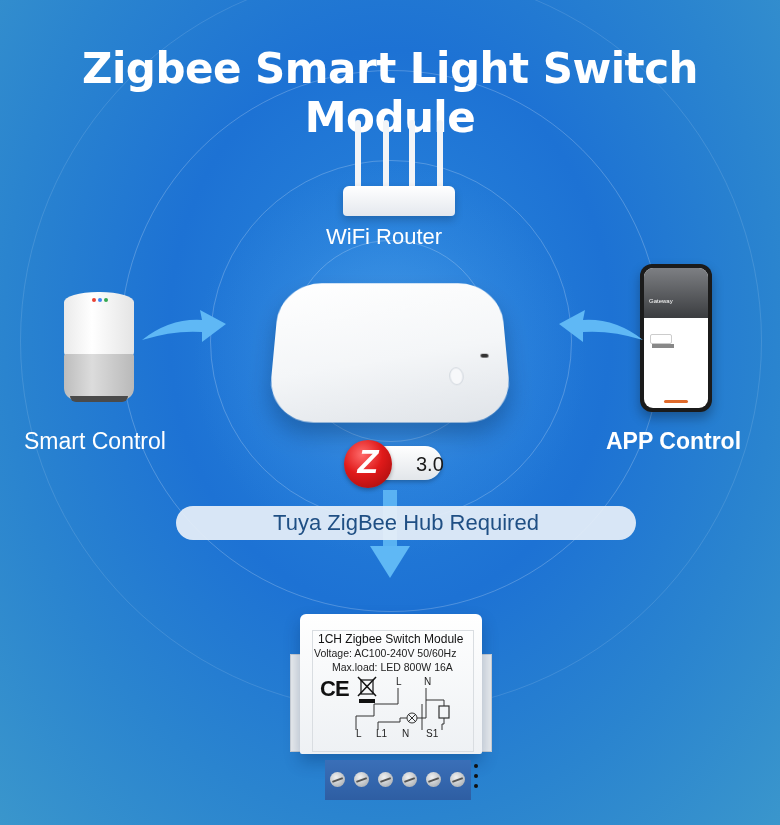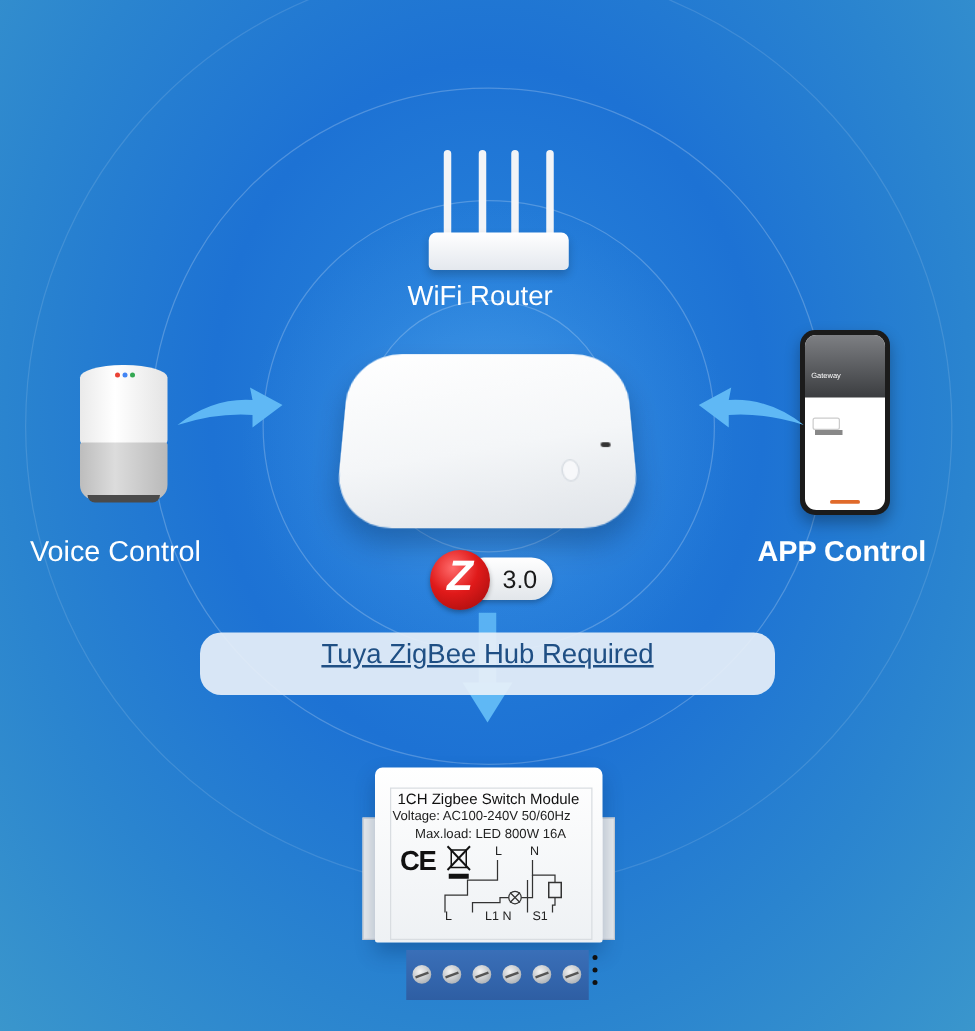--- a/index.html
+++ b/index.html
@@ -40,25 +40,25 @@
   .phone-screen { position:absolute; left:4px; top:4px; width:64px; height:140px; background:#fff; border-radius:9px; overflow:hidden; }
   .phone-header { position:absolute; left:0; top:0; width:64px; height:50px; background:linear-gradient(#7d7f83,#3b3d40); }
   .phone-title { position:absolute; left:5px; top:30px; color:#fff; font-size:6px; }
   .phone-row { position:absolute; left:6px; top:66px; width:20px; height:8px; border:1px solid #ccc; border-radius:2px; }
   .phone-bar { position:absolute; left:8px; top:76px; width:22px; height:4px; background:#888; }
   .phone-foot { position:absolute; left:20px; top:132px; width:24px; height:3px; background:#e06a2a; border-radius:2px; }
   
   .arrow { position:absolute; }
   
   .zb-pill { position:absolute; left:370px; top:446px; width:72px; height:34px; background:linear-gradient(#ffffff,#e2e6ea); border-radius:17px; box-shadow:0 2px 4px rgba(0,0,0,0.25); }
-  .zb-version { position:absolute; left:402px; top:453px; font-size:20px; color:#1a1a1a; }
+  .zb-version { position:absolute; left:416px; top:453px; font-size:20px; color:#1a1a1a; }
   .zb-ball { position:absolute; left:344px; top:440px; width:48px; height:48px; border-radius:50%; background:radial-gradient(circle at 38% 30%,#ff6b6b 0%,#e01a1a 45%,#9c0b0b 100%); box-shadow:0 2px 4px rgba(0,0,0,0.3); }
   .zb-z { position:absolute; left:0; top:2px; width:48px; text-align:center; color:#fff; font-weight:bold; font-size:34px; font-style:italic; }
   
-  .req-pill { position:absolute; left:160px; top:506px; width:460px; height:50px; background:rgba(232,240,248,0.92); border-radius:17px; text-align:center; line-height:34px; font-size:22px; color:#1f4f84;text-decoration:underline; }
+  .req-pill { position:absolute; left:176px; top:506px; width:460px; height:34px; background:rgba(232,240,248,0.92); border-radius:17px; text-align:center; line-height:34px; font-size:22px; color:#1f4f84; }
   
   .module { position:absolute; left:294px; top:614px; width:194px; height:196px; }
   .module-side { position:absolute; top:40px; width:14px; height:96px; background:#e9ecef; border:1px solid #c9ced4; }
   .module-body { position:absolute; left:6px; top:0; width:182px; height:140px; background:linear-gradient(#ffffff,#eef1f4); border-radius:6px 6px 2px 2px; box-shadow:0 8px 16px rgba(0,40,90,0.3); }
   .module-label { position:absolute; left:12px; top:16px; width:160px; height:120px; border:1px solid #d9dde1; }
   .ml-title { position:absolute; left:18px; top:18px; font-size:12px; color:#111; white-space:nowrap; }
   .ml-line { position:absolute; left:14px; font-size:10.5px; color:#222; white-space:nowrap; }
   .ce { position:absolute; left:20px; top:62px; font-size:22px; font-weight:bold; color:#111; letter-spacing:-1px; }
   .term-label { position:absolute; top:114px; font-size:10px; color:#222; }
   .term-block { position:absolute; left:25px; top:146px; width:146px; height:40px; background:linear-gradient(#3a6fb8,#2e5ea3); }
@@ -69,20 +69,21 @@
 </head>
 <body>
 
 <div class="canvas">
   <div class="glow" style="left:190px;top:160px;width:400px;height:400px;background:radial-gradient(circle,rgba(120,190,255,0.35) 0%,rgba(80,160,240,0.15) 45%,rgba(0,0,0,0) 70%);"></div>
   <div class="ring" style="left:290px;top:240px;width:200px;height:200px;"></div>
   <div class="ring" style="left:210px;top:160px;width:360px;height:360px;"></div>
   <div class="ring" style="left:120px;top:70px;width:540px;height:540px;"></div>
   <div class="ring" style="left:20px;top:-30px;width:740px;height:740px;border-color:rgba(255,255,255,0.12);"></div>
 
+  <div class="title">Zigbee Smart Light Switch Module</div>
 
   <div class="router">
     <div class="antenna" style="left:12px;"></div>
     <div class="antenna" style="left:40px;"></div>
     <div class="antenna" style="left:66px;"></div>
     <div class="antenna" style="left:94px;"></div>
     <div class="router-body"></div>
   </div>
   <div class="label" style="left:326px;top:224px;font-size:22px;">WiFi Router</div>
 
@@ -92,21 +93,21 @@
   </div>
 
   <div class="speaker">
     <div class="speaker-top"></div>
     <div class="speaker-bottom"></div>
     <div class="speaker-base"></div>
     <div class="dot" style="left:28px;background:#ea4335;"></div>
     <div class="dot" style="left:34px;background:#4285f4;"></div>
     <div class="dot" style="left:40px;background:#34a853;"></div>
   </div>
-  <div class="label" style="left:24px;top:428px;">Voice Control</div>
+  <div class="label" style="left:24px;top:428px;">Smart Control</div>
 
   <div class="phone">
     <div class="phone-screen">
       <div class="phone-header"></div>
       <div class="phone-title">Gateway</div>
       <div class="phone-row"></div>
       <div class="phone-bar"></div>
       <div class="phone-foot"></div>
     </div>
   </div>
@@ -153,21 +154,21 @@
         <path d="M76 0 V12 H94 V18" fill="none" stroke="#333" stroke-width="1"></path>
         <rect x="89" y="18" width="10" height="12" fill="none" stroke="#333" stroke-width="1.2"></rect>
         <path d="M94 30 V36 H92 V42" fill="none" stroke="#333" stroke-width="1"></path>
         <circle cx="62" cy="30" r="5" fill="none" stroke="#333" stroke-width="1"></circle>
         <path d="M58 26 L66 34 M66 26 L58 34" stroke="#333" stroke-width="1"></path>
         <path d="M57 30 H50 V34 H28 V42" fill="none" stroke="#333" stroke-width="1"></path>
         <path d="M67 30 H76 V12" fill="none" stroke="#333" stroke-width="1"></path>
         <path d="M72 16 V42" fill="none" stroke="#333" stroke-width="1"></path>
       </svg>
       <div class="term-label" style="left:56px;">L</div>
-      <div class="term-label" style="left:88px;">L1</div>
+      <div class="term-label" style="left:76px;">L1</div>
       <div class="term-label" style="left:102px;">N</div>
       <div class="term-label" style="left:126px;">S1</div>
       <div class="term-block">
         <div class="screw" style="left:5px;"></div>
         <div class="screw" style="left:29px;"></div>
         <div class="screw" style="left:53px;"></div>
         <div class="screw" style="left:77px;"></div>
         <div class="screw" style="left:101px;"></div>
         <div class="screw" style="left:125px;"></div>
       </div>

